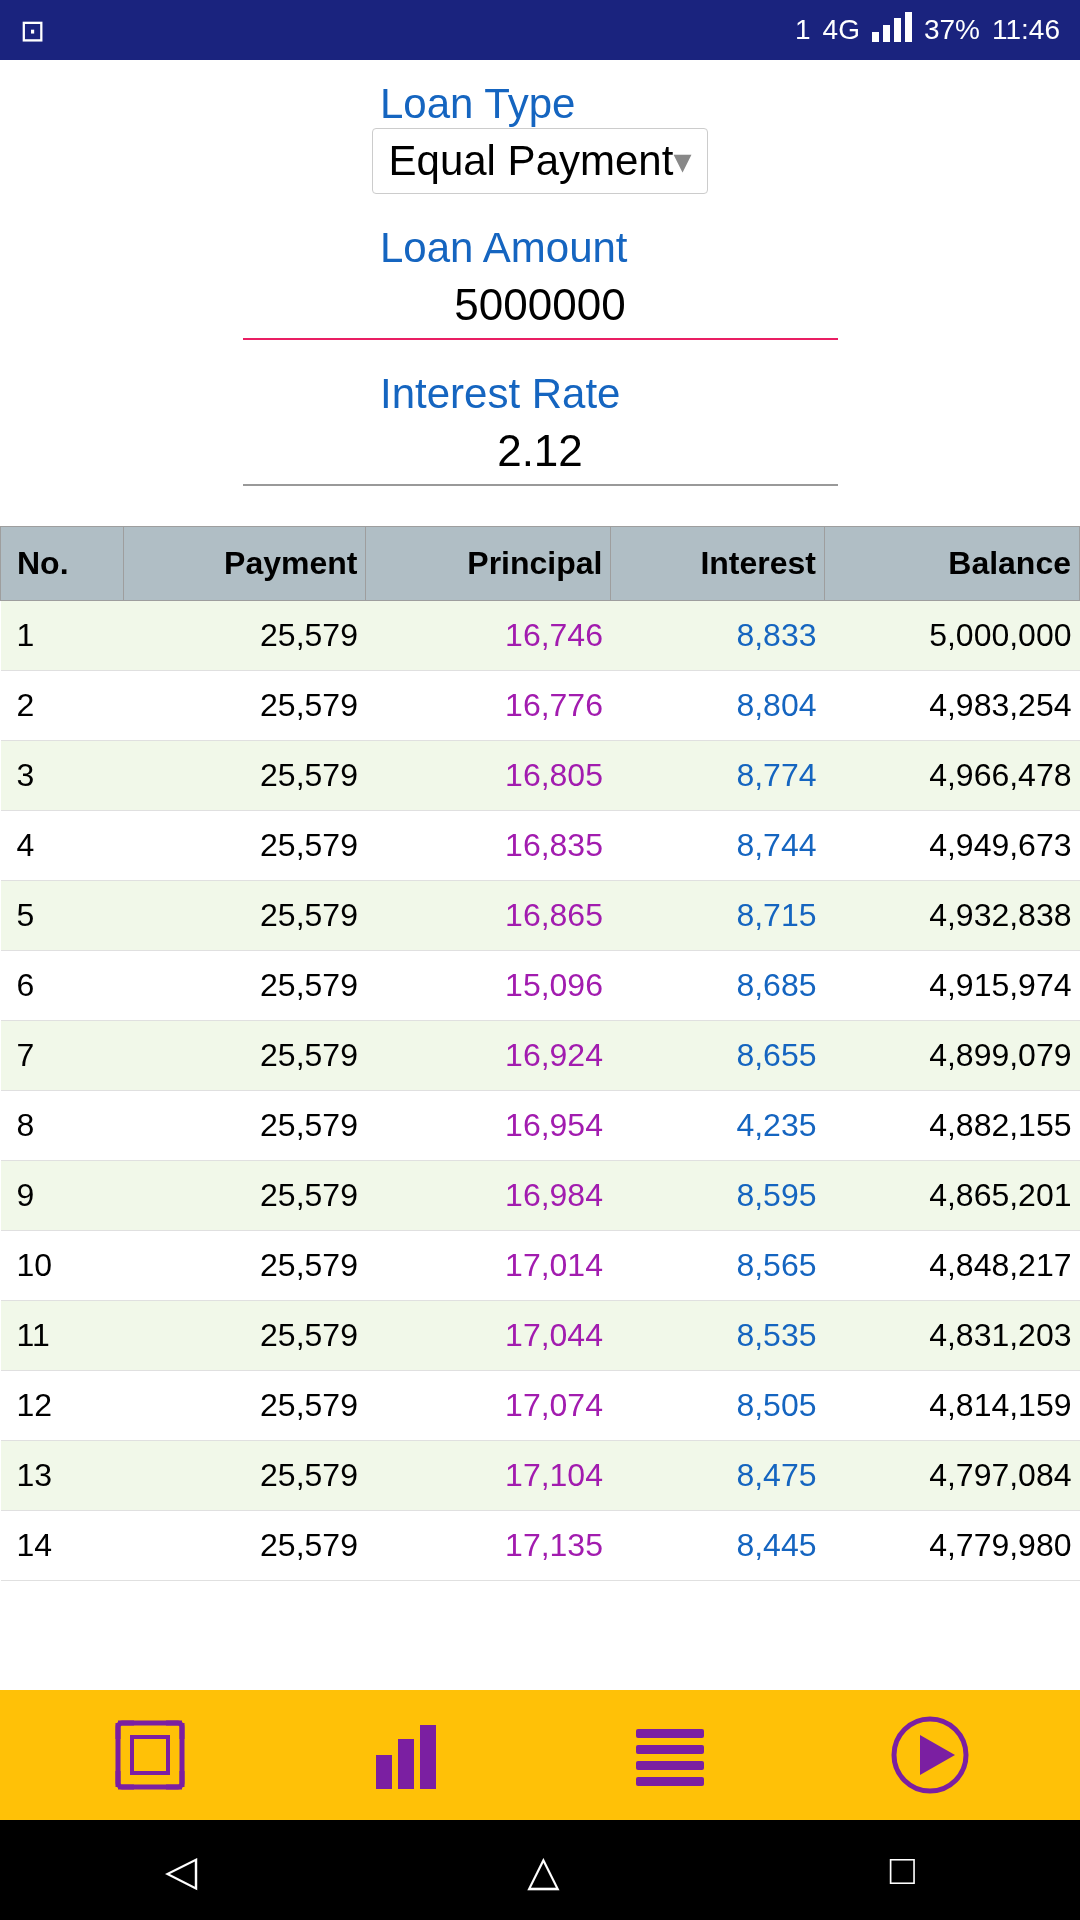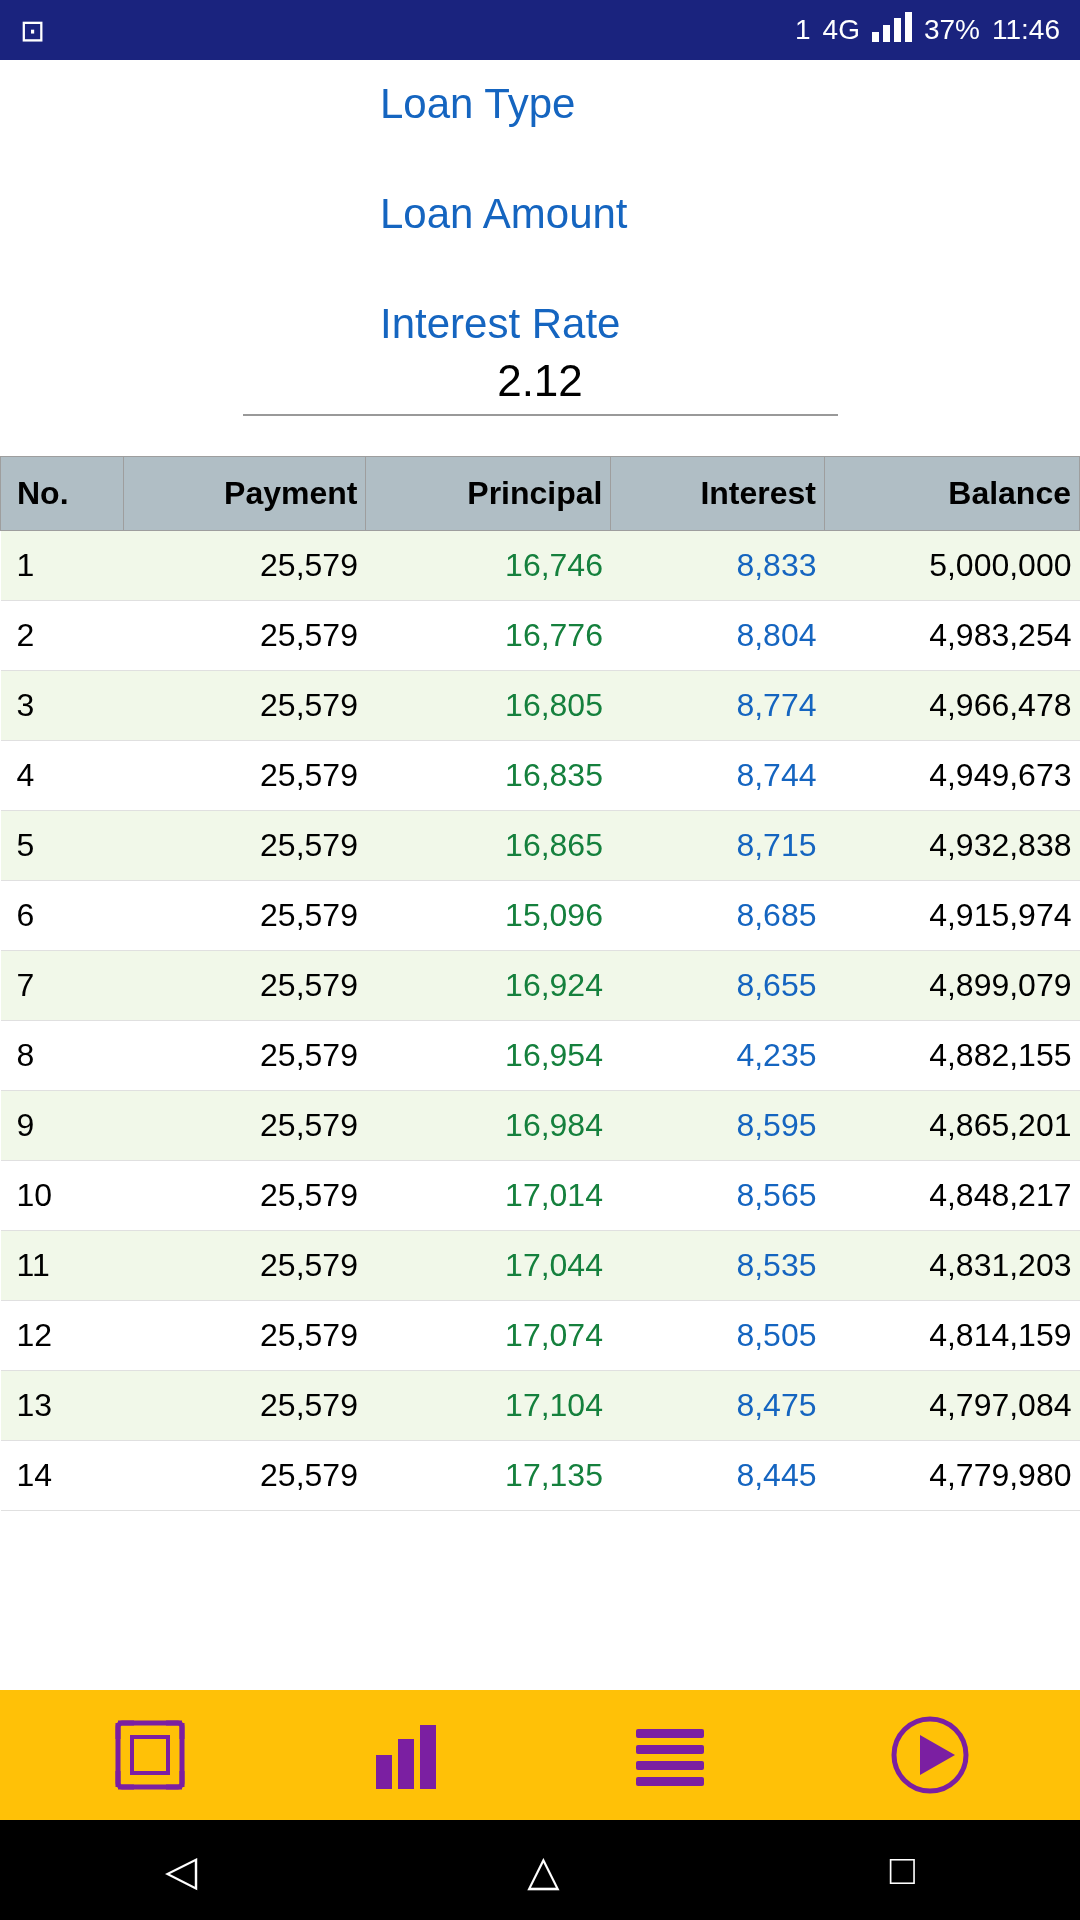--- a/index.html
+++ b/index.html
@@ -147,21 +147,21 @@
       color: #000;
     }
 
     .td-payment {
       color: #000000;
     }
     .td-interest {
       color: #1565c0;
     }
     .td-principal {
-      color: #15803d;
+      color: #a21caf;
     }
     .td-balance {
       color: #000;
     }
 
     
     .bottom-nav {
       height: 130px;
       background: #ffc107;
       display: flex;
@@ -211,24 +211,29 @@
     <span>11:46</span>
   </div>
 </div>
 
 <div class="main-content">
 
   <div class="input-section">
 
     <div class="input-row">
       <span class="input-label">Loan Type</span>
+      <div class="loan-type-container">
+        <span class="loan-type-text">Equal Payment</span>
+        <span class="dropdown-arrow">▾</span>
+      </div>
     </div>
 
     <div class="input-row">
       <span class="input-label">Loan Amount</span>
+      <input type="text" class="input-value loan-amount-input" value="5000000" style="">
     </div>
 
 
     <div class="input-row">
       <span class="input-label">Interest Rate</span>
       <input type="text" class="input-value" value="2.12" style="">
     </div>
 
   </div>
 

